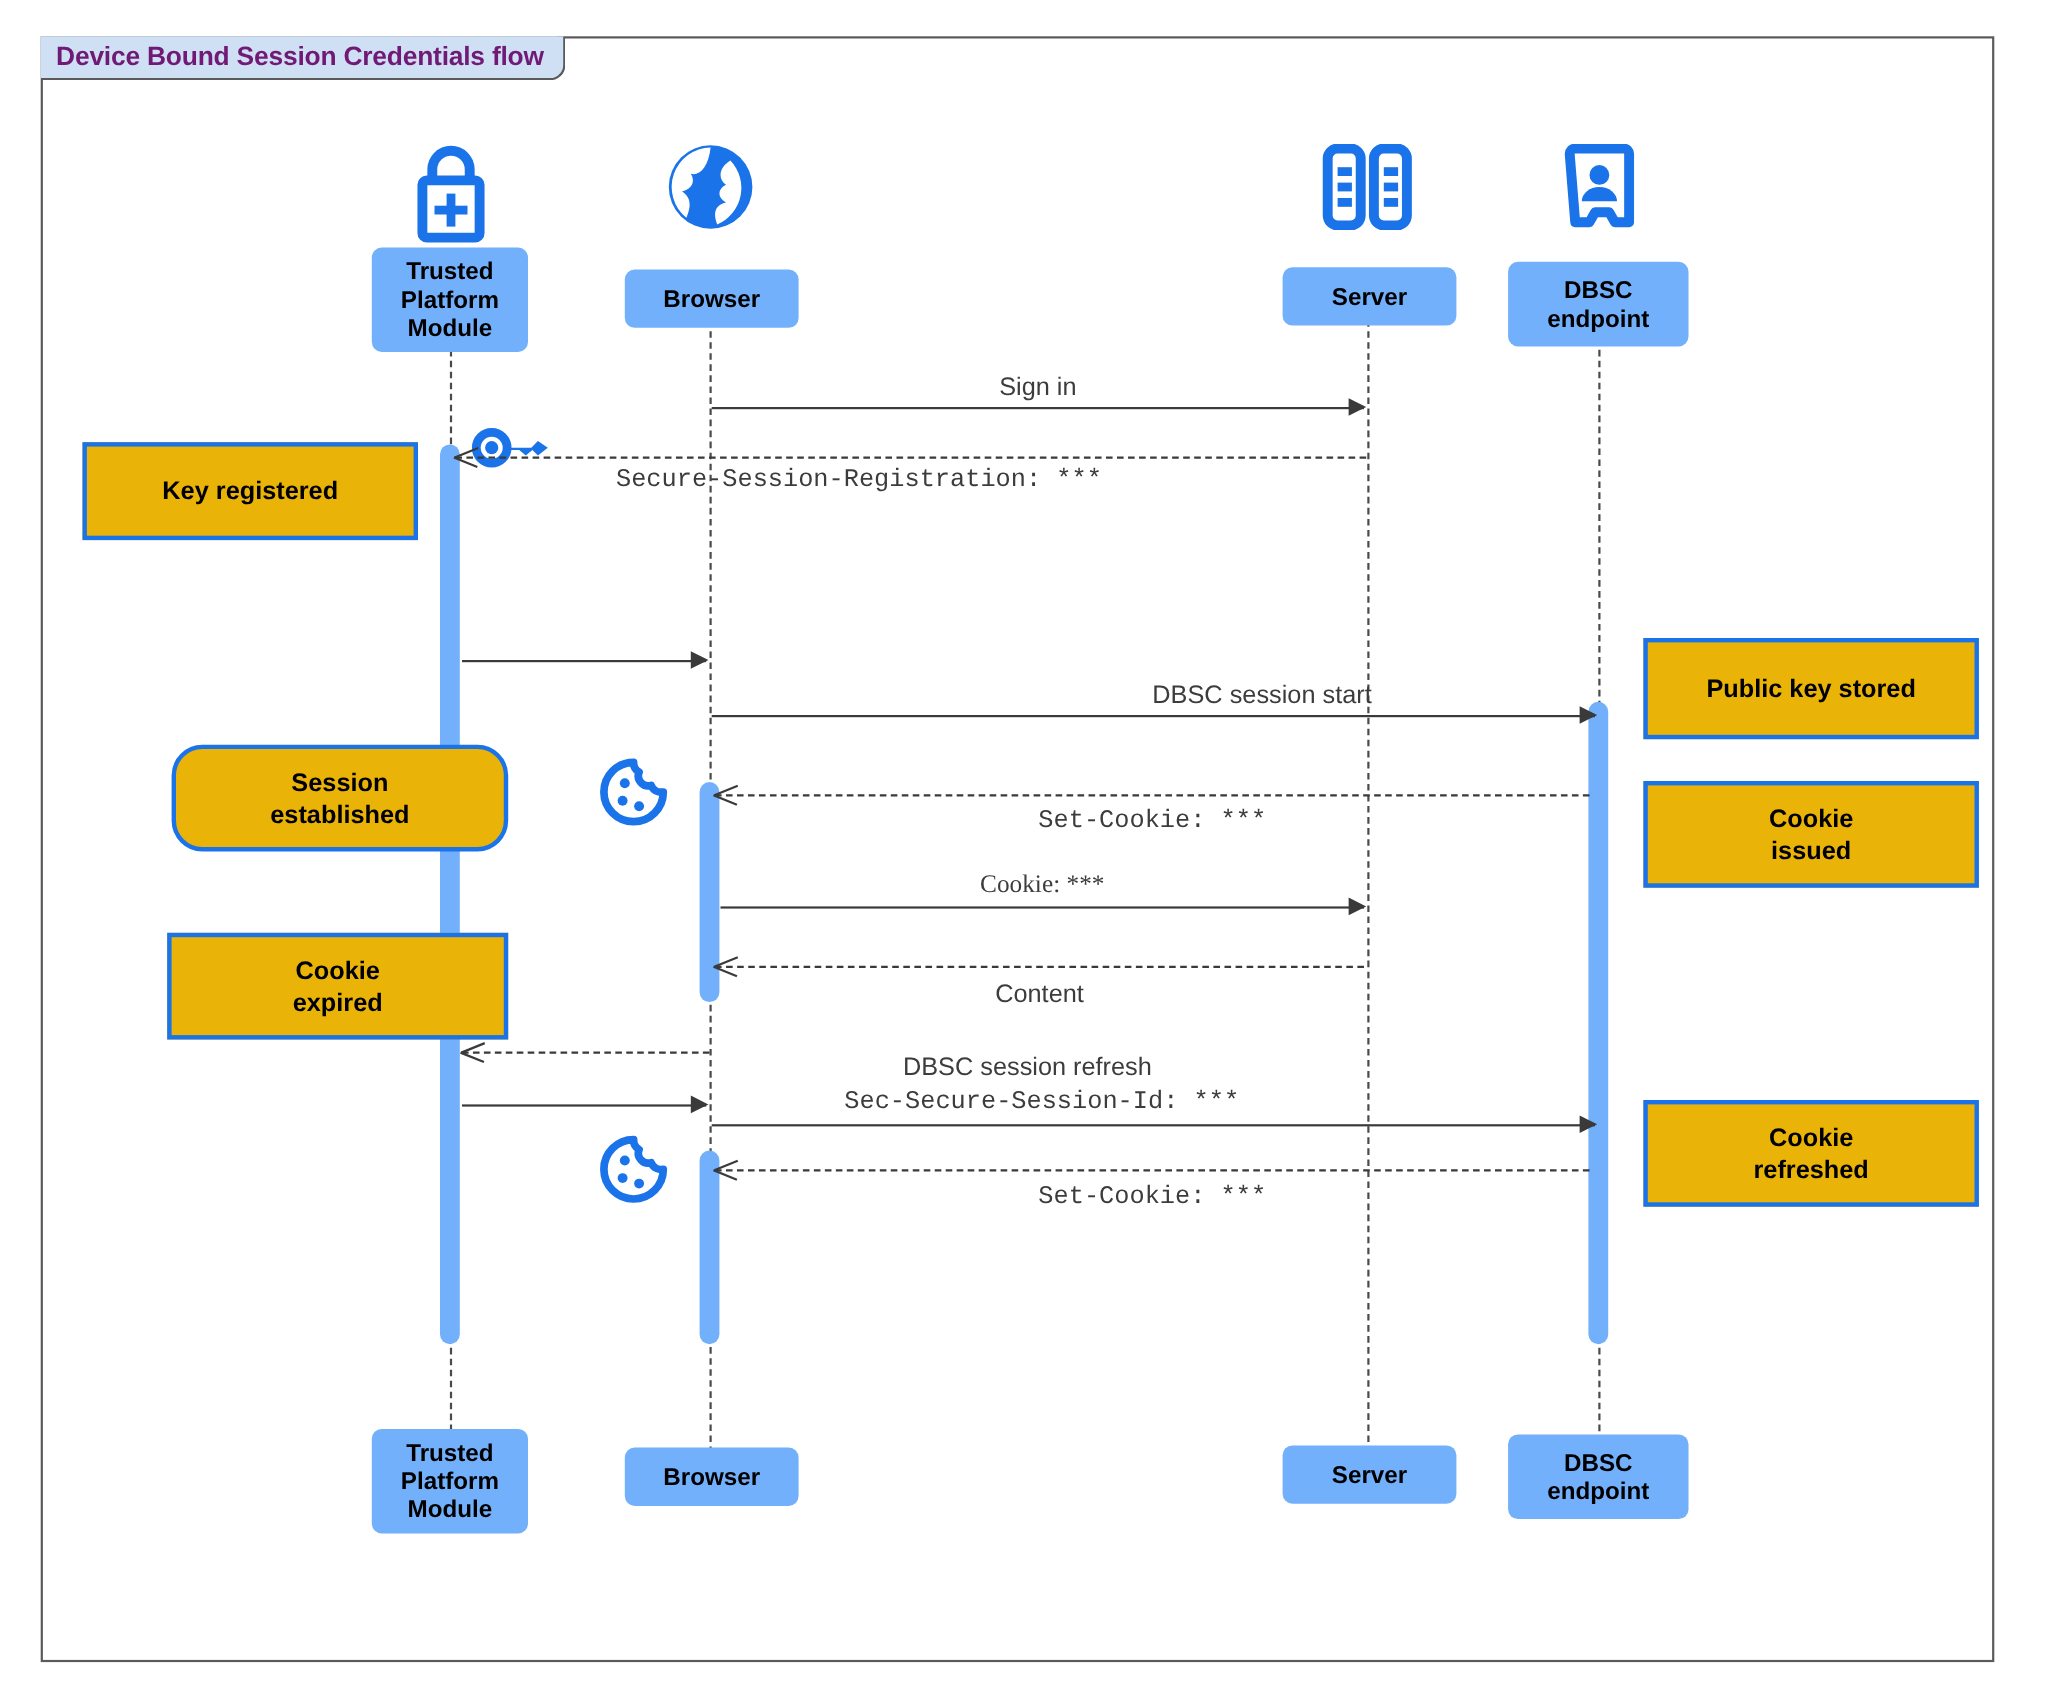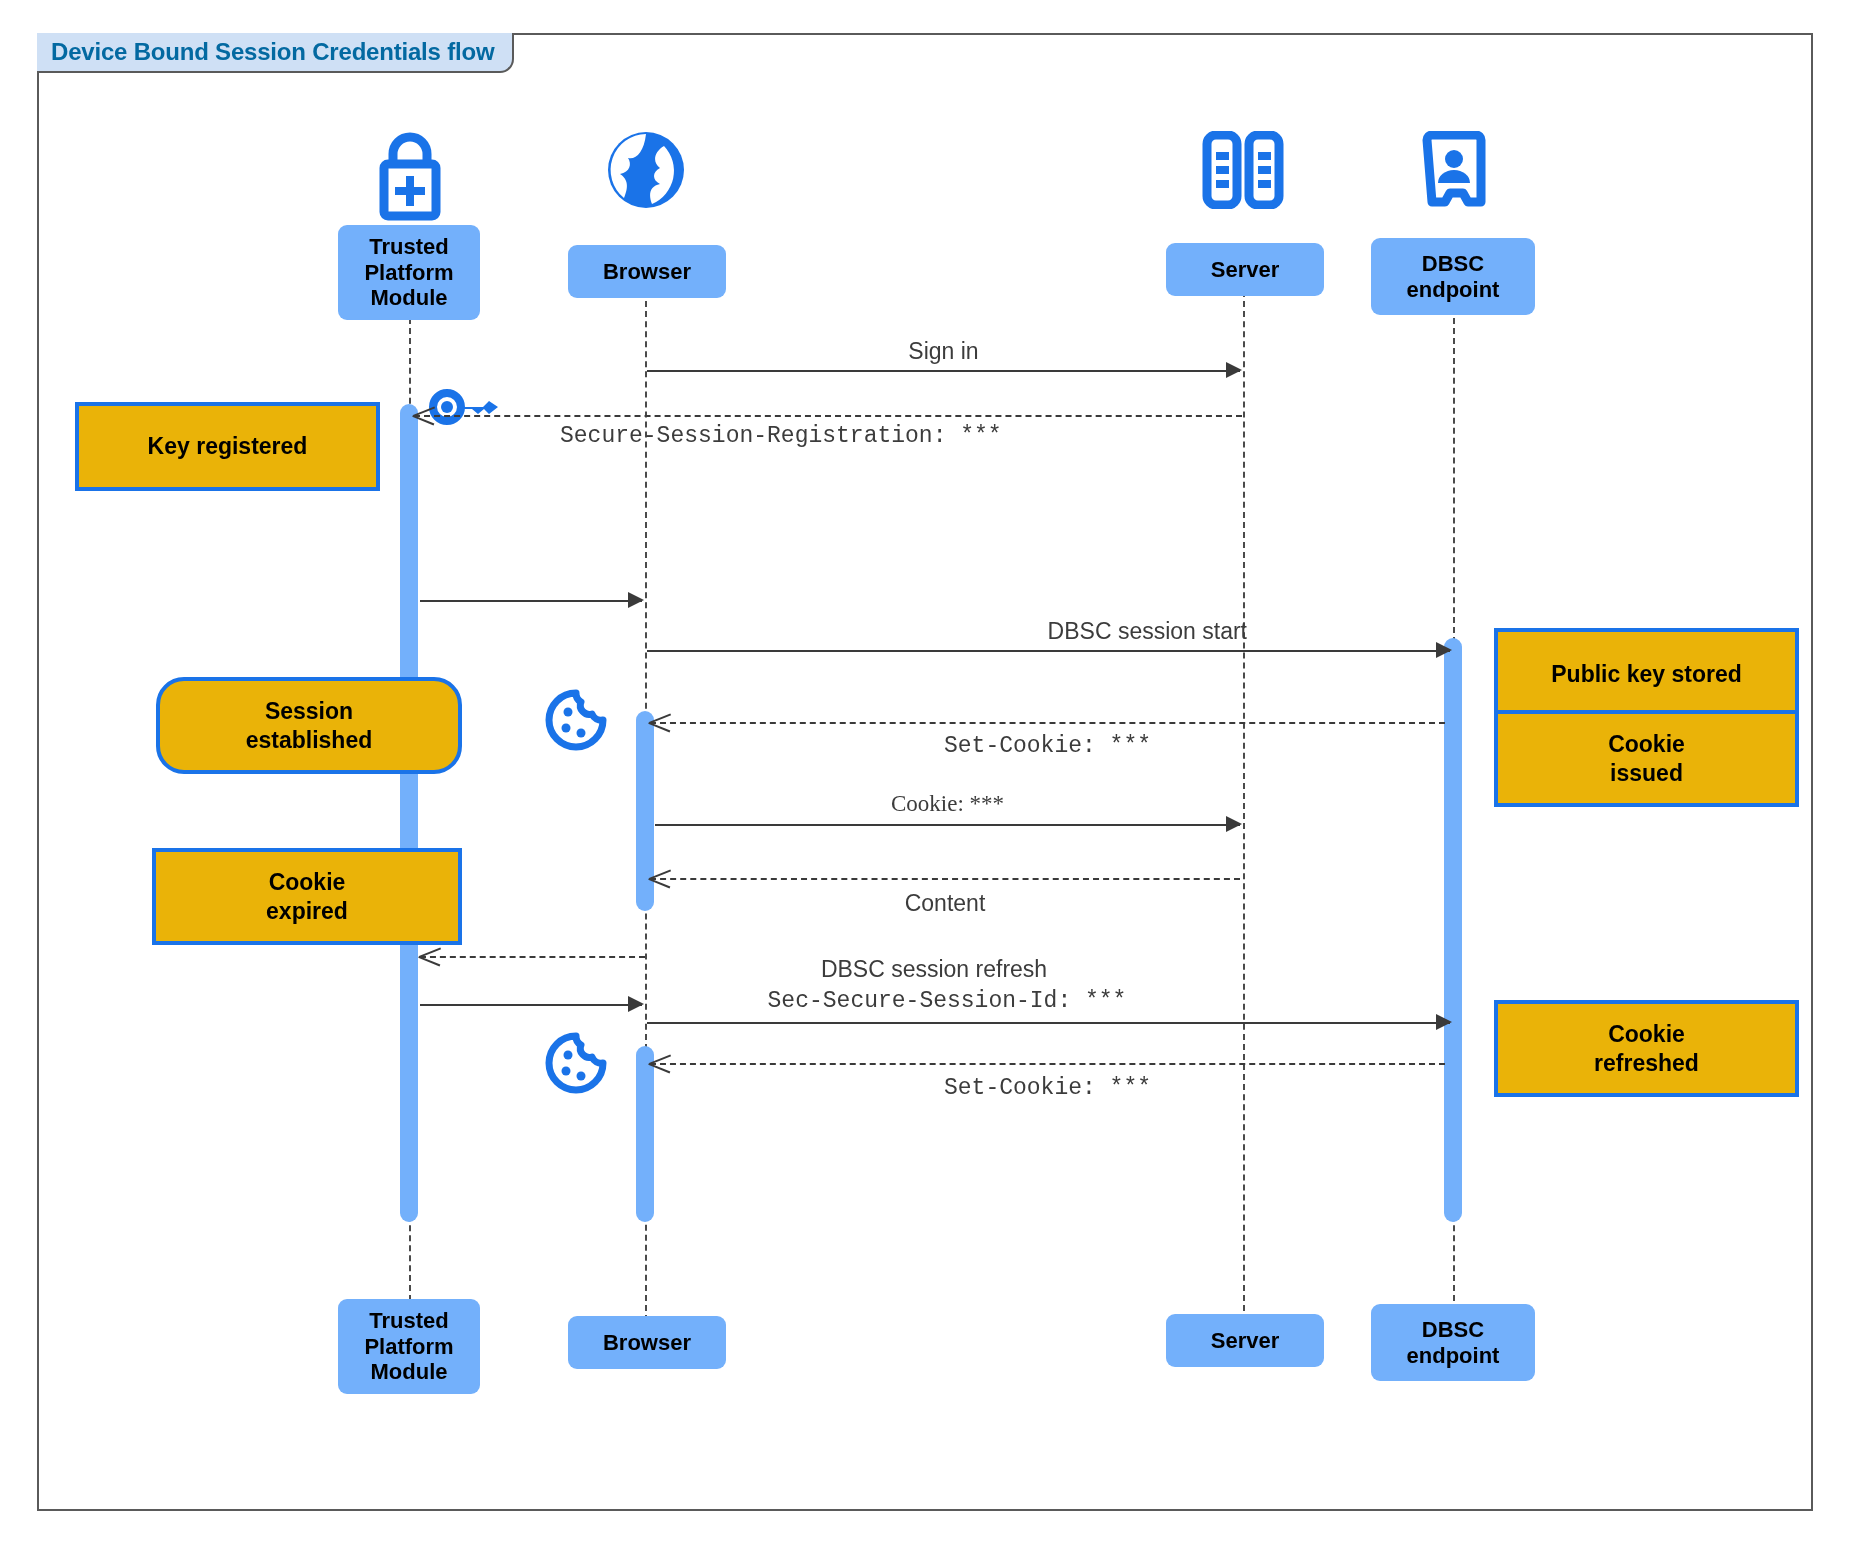--- a/index.html
+++ b/index.html
@@ -15,21 +15,21 @@
   }
   #frame-title{
     position:absolute; left:37px; top:33px;
     height:40px; box-sizing:border-box;
     padding:0 18px 0 14px;
     background:#cfe0f5;
     border:2px solid #5a5a5a;
     border-top:none; border-left:none;
     border-bottom-right-radius:14px;
     display:flex; align-items:center;
-    font-size:24px; font-weight:bold; color:#0369a1;
+    font-size:24px; font-weight:bold; color:#701a75;
     letter-spacing:-.2px;
     white-space:nowrap;
   }
 
   
   .lifeline{
     position:absolute; width:0;
     border-left:2px dashed #4a4a4a;
   }
   
@@ -235,21 +235,21 @@
   <div class="line"></div>
   <div class="head"></div>
 </div>
 <div class="label mono" style="left:650px; top:1074px; width:795px;">Set-Cookie: ***</div>
 
 <div class="note" style="left:75px; top:402px; width:305px; height:89px;">Key registered</div>
 <div class="note" style="left:156px; top:677px; width:306px; height:97px; white-space:pre-line;border-radius:28px;">Session
 established</div>
 <div class="note" style="left:152px; top:848px; width:310px; height:97px; white-space:pre-line;">Cookie
 expired</div>
-<div class="note" style="left:1494px; top:580px; width:305px; height:92px;margin-top:48px;">Public key stored</div>
+<div class="note" style="left:1494px; top:580px; width:305px; height:92px;">Public key stored</div>
 <div class="note" style="left:1494px; top:710px; width:305px; height:97px; white-space:pre-line;">Cookie
 issued</div>
 <div class="note" style="left:1494px; top:1000px; width:305px; height:97px; white-space:pre-line;">Cookie
 refreshed</div>
 
 <div class="actor" style="left:338px; top:1299px; width:142px; height:95px; white-space:pre-line;">Trusted
 Platform
 Module</div>
 <div class="actor" style="left:568px; top:1316px; width:158px; height:53px;">Browser</div>
 <div class="actor" style="left:1166px; top:1314px; width:158px; height:53px;">Server</div>

